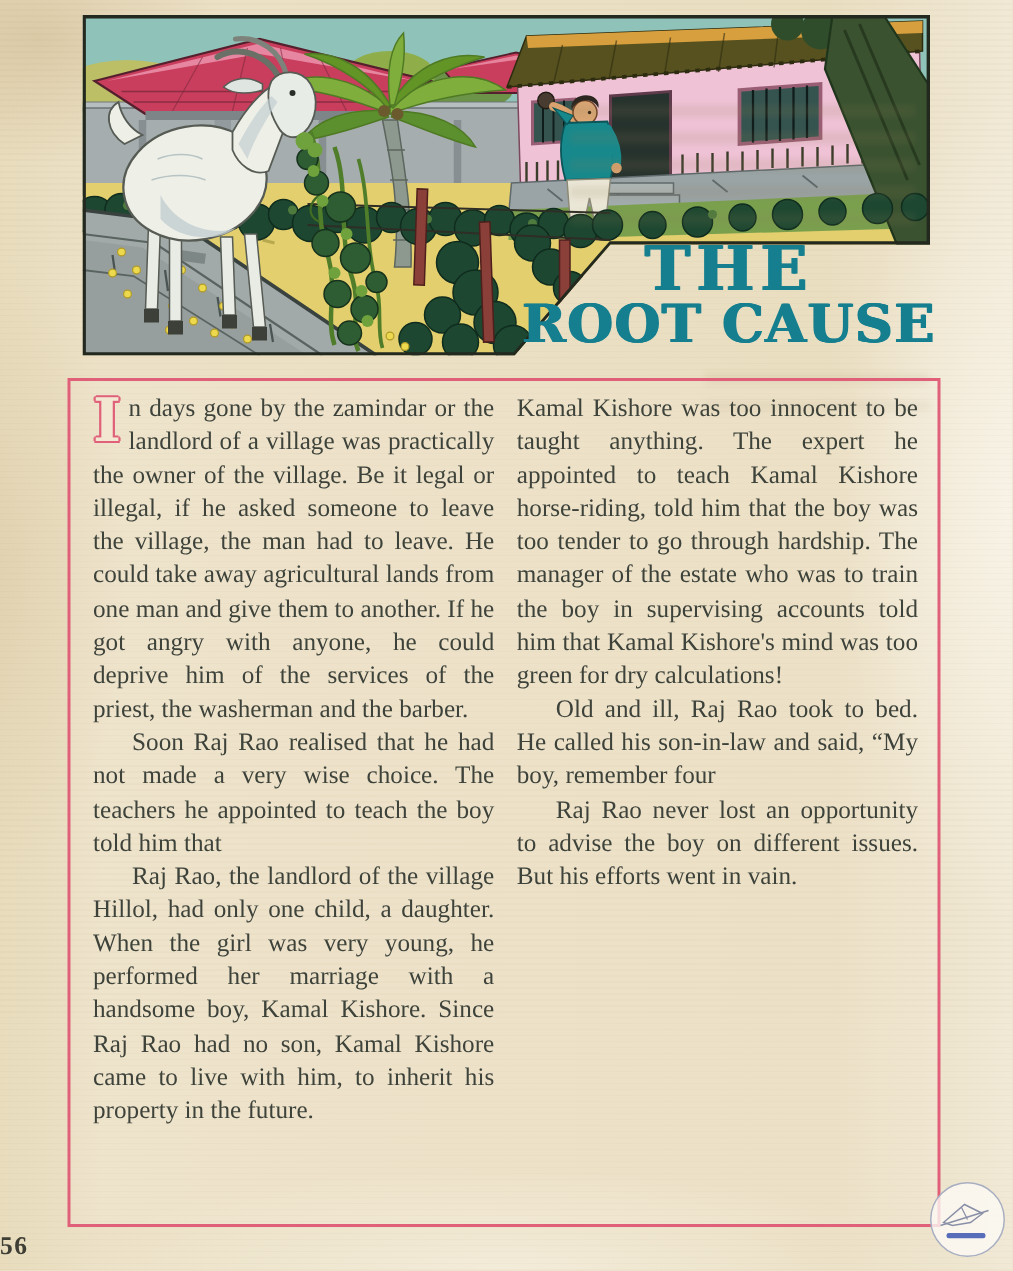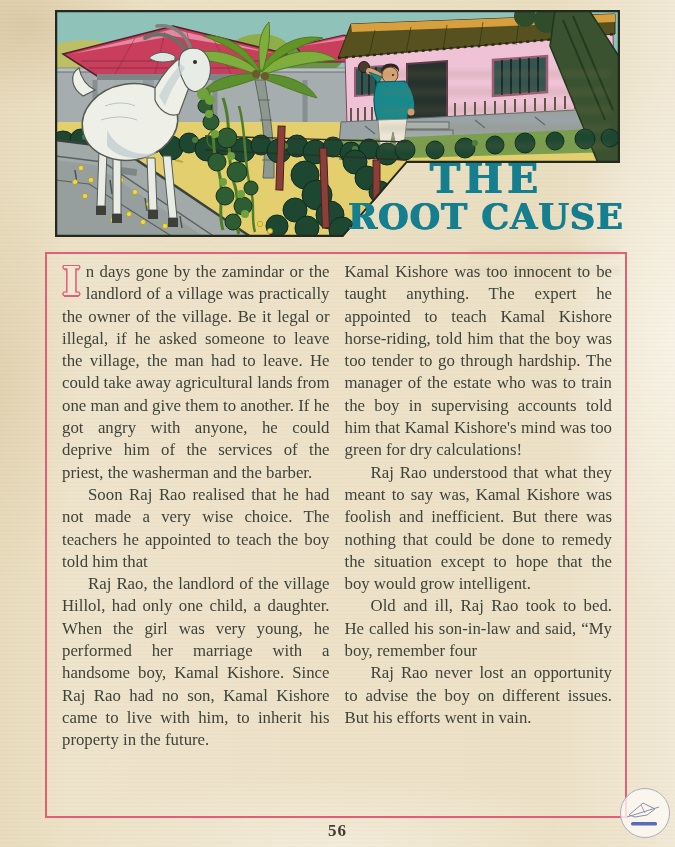--- a/index.html
+++ b/index.html
@@ -50,21 +50,21 @@
   .drop-cap{
     float:left;
     font-family:"DejaVu Serif", serif;font-weight:bold;
     font-size:40px;line-height:36px;
     padding:2px 5px 0 0;
     color:#f2e8d2;
     text-shadow:-1.5px 0 #e0607a,1.5px 0 #e0607a,0 -1.5px #e0607a,0 1.5px #e0607a,
                 -1px -1px #e0607a,1px 1px #e0607a,-1px 1px #e0607a,1px -1px #e0607a;
   }
   .page-number{
-    position:absolute;top:821px;left:0;width:675px;text-align:center;
+    position:absolute;top:821px;left:0;width:675px;text-align:left;
     font-size:17px;font-weight:bold;color:#3e3e35;letter-spacing:1px;
   }
   .stamp{
     position:absolute;left:620px;top:788px;width:48px;height:48px;
     border-radius:50%;
     background:rgba(252,250,245,0.8);
     border:1px solid #a9afc2;
     overflow:hidden;
   }
   .ghost{
@@ -340,21 +340,20 @@
   </div>
 
   <div class="text-box">
     <div class="col">
       <p class="no-indent"><span class="drop-cap">I</span><span>n days gone by the zamindar or the landlord of a village was practically the owner of the village. Be it legal or illegal, if he asked someone to leave the village, the man had to leave. He could take away agricultural lands from one man and give them to another. If he got angry with anyone, he could deprive him of the services of the priest, the washerman and the barber.</span></p>
       <p>Soon Raj Rao realised that he had not made a very wise choice. The teachers he appointed to teach the boy told him that</p>
       <p>Raj Rao, the landlord of the village Hillol, had only one child, a daughter. When the girl was very young, he performed her marriage with a handsome boy, Kamal Kishore. Since Raj Rao had no son, Kamal Kishore came to live with him, to inherit his property in the future.</p>
     </div>
     <div class="col">
       <p class="no-indent">Kamal Kishore was too innocent to be taught anything. The expert he appointed to teach Kamal Kishore horse-riding, told him that the boy was too tender to go through hardship. The manager of the estate who was to train the boy in supervising accounts told him that Kamal Kishore's mind was too green for dry calculations!</p>
-      <p>Raj Rao understood that what they meant to say was, Kamal Kishore was foolish and inefficient. But there was nothing that could be done to remedy the situation except to hope that the boy would grow intelligent.</p>
       <p>Old and ill, Raj Rao took to bed. He called his son-in-law and said, “My boy, remember four</p>
       <p>Raj Rao never lost an opportunity to advise the boy on different issues. But his efforts went in vain.</p>
     </div>
   </div>
 
   <div class="page-number">56</div>
 
   <div class="stamp">
     <svg width="46" height="46" viewBox="0 0 46 46">
       <path d="M 8,26 L 22,14 L 34,20 L 26,26 L 14,28 Z" fill="none" stroke="#8a8fa8" stroke-width="1"></path>

